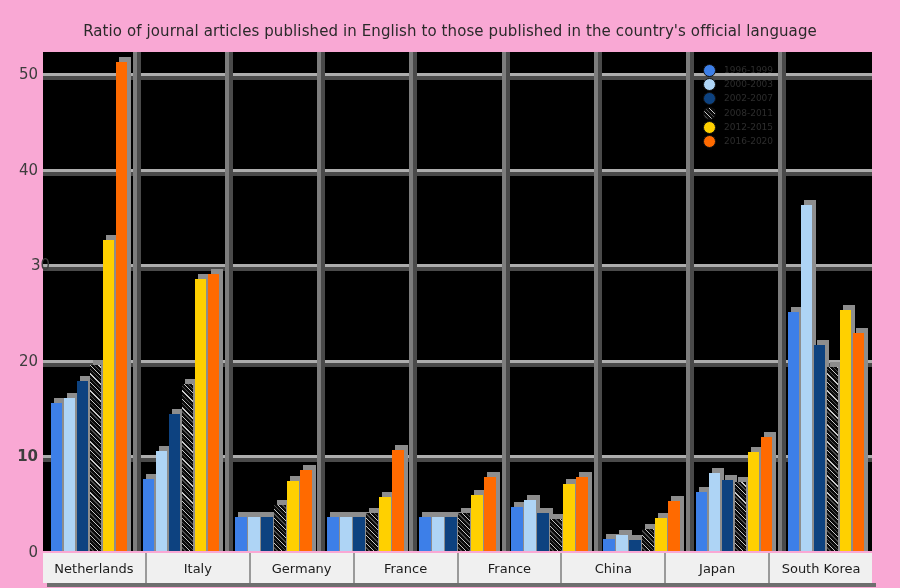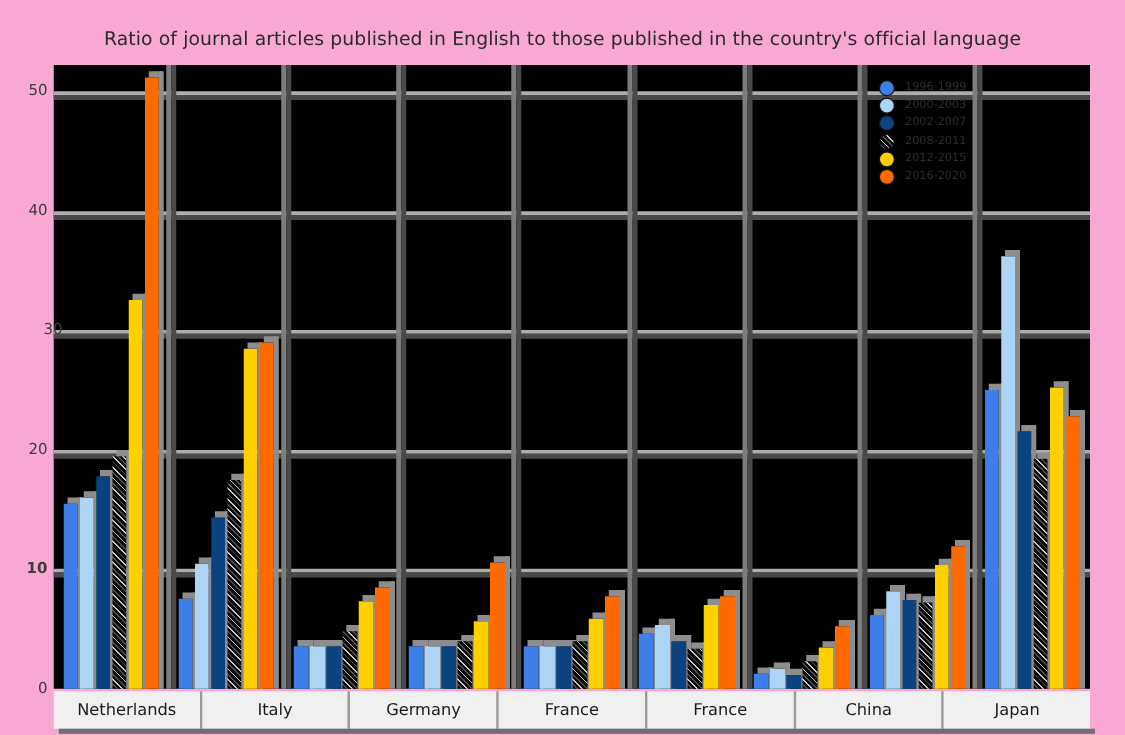--- a/index.html
+++ b/index.html
@@ -16,21 +16,21 @@
   
   .plot{
     position:absolute; left:43px; top:52px;
     width:829px; height:499px;
     background:#000;
   }
   .gridline{position:absolute;left:0;width:829px;height:3px;background:#adadad;}
   .gridline .shadow{position:absolute;left:0;top:3px;width:829px;height:4px;background:#4a4a4a;}
   .vgrid{position:absolute;top:0;width:4px;height:499px;background:#7d7d7d;}
   .vgrid .vshadow{position:absolute;left:4px;top:0;width:4px;height:499px;background:#4a4a4a;}
-  .yl{position:absolute;width:34px;text-align:right;font-size:12px;color:#3d3d3d;}
+  .yl{position:absolute;width:34px;text-align:right;font-size:15px;color:#3d3d3d;}
 
   
   .group{position:absolute;bottom:0;height:499px;}
   .bar{position:absolute;bottom:0;box-sizing:border-box;}
   .bar .shade{
     position:absolute; left:3px; top:-5px; width:100%; height:5px;
     background:#8d8d8d;
   }
   .bar .shadeR{
     position:absolute; right:-4px; top:-5px; width:4px; bottom:0;
@@ -358,20 +358,21 @@
     </div>
 
   <div class="xaxis" id="xaxis">
       <div class="xcell">Netherlands</div>
       <div class="xcell">Italy</div>
       <div class="xcell">Germany</div>
       <div class="xcell">France</div>
       <div class="xcell">France</div>
       <div class="xcell">China</div>
       <div class="xcell">Japan</div>
+      <div class="xcell">South Korea</div>
     </div>
   <div class="xaxis-shadow"></div>
 
   <div class="legend" id="legend">
       <div class="lgrow">
         <div class="swatch" style="background: rgb(61, 127, 232);"></div>
         <div class="lgtxt">1996-1999</div>
       </div>
       <div class="lgrow">
         <div class="swatch" style="background: rgb(174, 212, 245);"></div>

